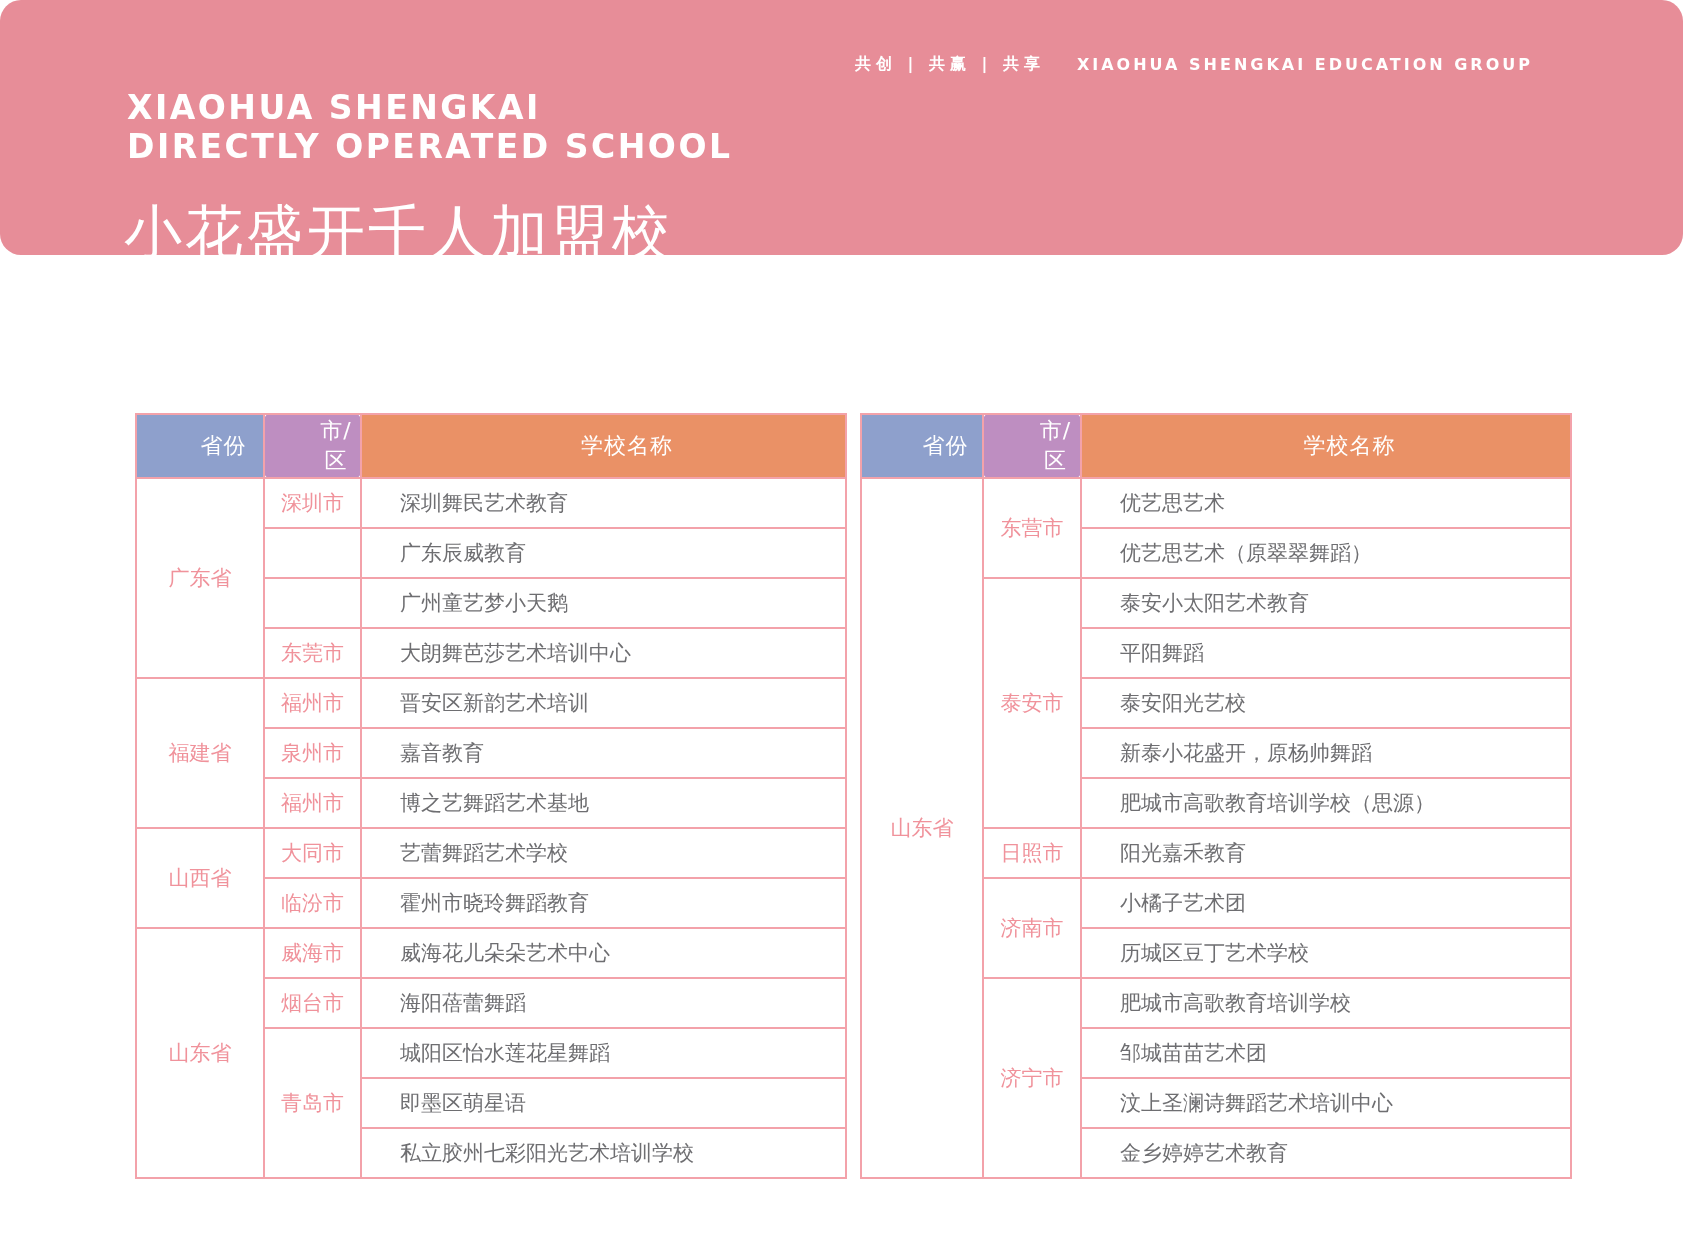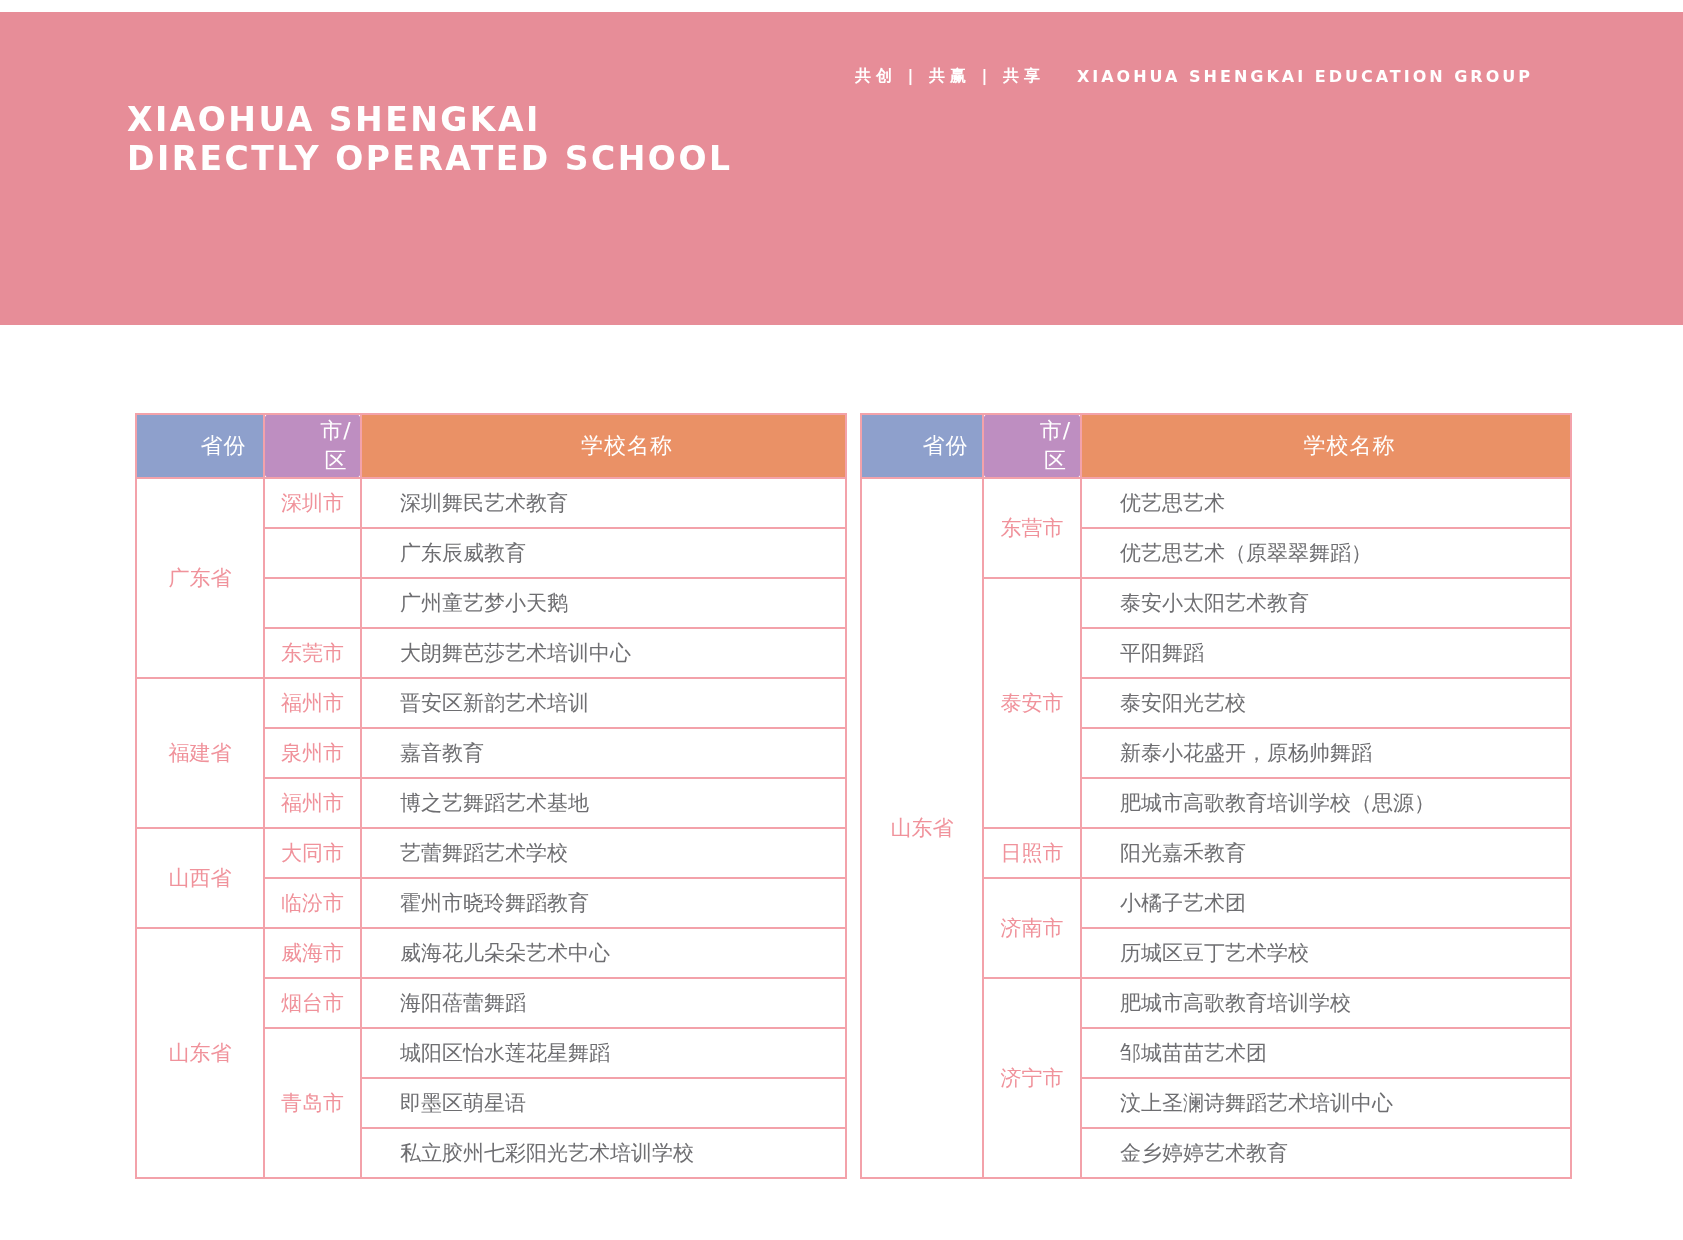--- a/index.html
+++ b/index.html
@@ -5,21 +5,21 @@
   :root{
     --band:#E78D98; --header-blue:#8EA0CC; --header-purple:#BE8EC1;
     --header-orange:#EA9166; --border-pink:#F3A2AA; --text-pink:#F0929B;
     --text-gray:#6E6E71; --white:#FFFFFF;
   }
   html,body{margin:0;padding:0;}
   body{
     width:1683px;height:1240px;position:relative;background:#fff;overflow:hidden;
     font-family:"DejaVu Sans","Liberation Sans",sans-serif;
   }
-  .band{position:absolute;left:0;top:12px;width:1683px;height:313px;background:var(--band);}
+  .band{position:absolute;left:0;top:0;width:1683px;height:255px;background:var(--band);border-radius:21px;}
   .tagline{
     position:absolute;top:54px;right:150px;display:flex;align-items:center;gap:32px;
     color:var(--white);font-size:16px;
   }
   .tagline-zh{font-weight:bold;letter-spacing:5px;}
   .tagline-en{font-weight:bold;letter-spacing:3px;}
   .title-en{
     position:absolute;left:127px;top:88px;color:var(--white);
     font-size:33px;font-weight:700;letter-spacing:2.5px;line-height:39px;white-space:pre-line;
   }
@@ -48,20 +48,21 @@
 </head>
 <body>
 
 <div class="band">
   <div class="tagline">
     <span class="tagline-zh">共创 | 共赢 | 共享</span>
     <span class="tagline-en">XIAOHUA SHENGKAI EDUCATION GROUP</span>
   </div>
   <div class="title-en">XIAOHUA SHENGKAI
 DIRECTLY OPERATED SCHOOL</div>
+  <div class="title-zh">小花盛开千人加盟校</div>
 </div>
 
 <table id="table-left">
   <colgroup>
       <col style="width:128px">
       <col style="width:97px">
       <col style="width:485px">
     </colgroup>
   <tbody>
       <tr>

